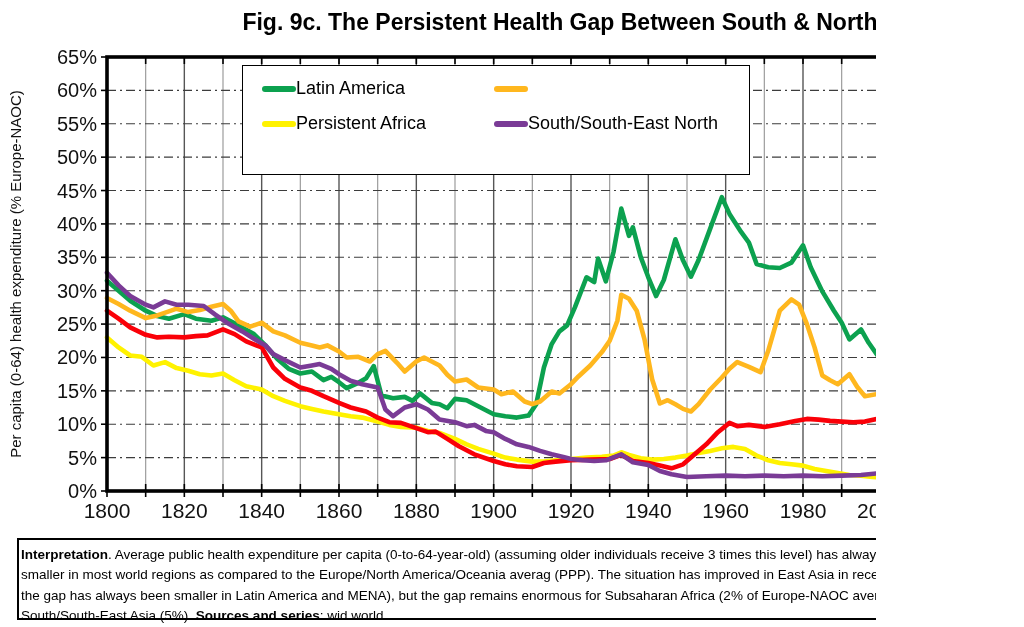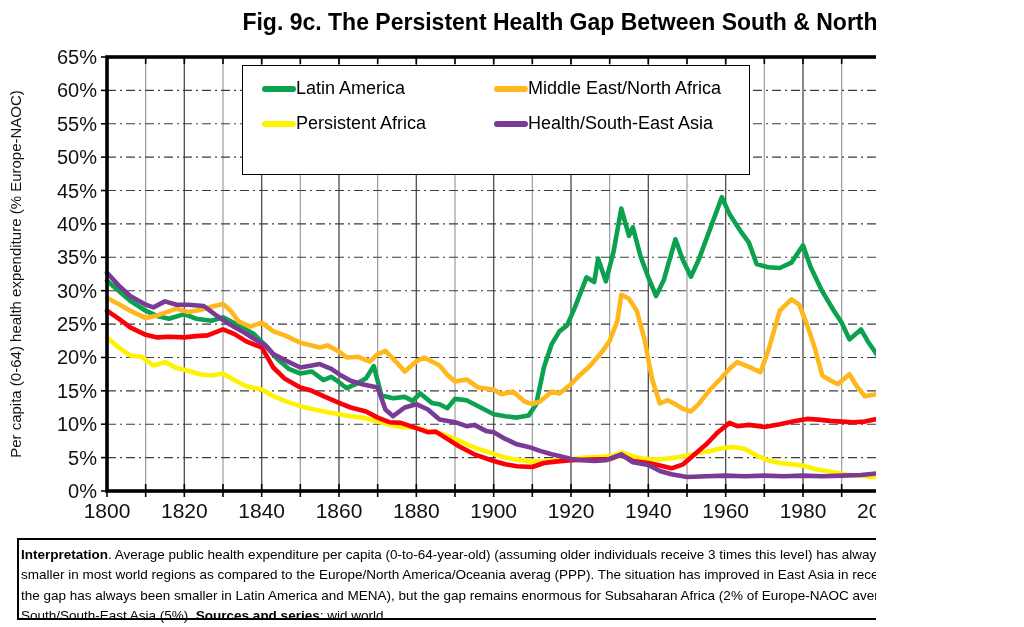--- a/index.html
+++ b/index.html
@@ -192,28 +192,27 @@
       <text x="21" y="274" text-anchor="middle" font-size="15" fill="#111" transform="rotate(-90 21 274)">Per capita (0-64) health expenditure (% Europe-NAOC)</text>
     </svg>
 
   <div id="legend">
       <div class="legend-item">
         <span class="swatch" style="background: rgb(12, 161, 79);"></span>
         <span>Latin America</span>
       </div>
       <div class="legend-item">
         <span class="swatch" style="background: rgb(255, 183, 30);"></span>
-        <span>Middle East/North Africa</span>
       </div>
       <div class="legend-item">
         <span class="swatch" style="background: rgb(255, 242, 0);"></span>
         <span>Persistent Africa</span>
       </div>
       <div class="legend-item">
         <span class="swatch" style="background: rgb(122, 59, 150);"></span>
-        <span>Health/South-East Asia</span>
+        <span>South/South-East North</span>
       </div>
     </div>
 
   <div class="footer-box">
     <span style="font-weight:bold">Interpretation</span><span>. Average public health expenditure per capita (0-to-64-year-old) (assuming older individuals receive 3 times this level) has always been much smaller in most world regions as compared to the Europe/North America/Oceania averag (PPP). The situation has improved in East Asia in recent decades (and the gap has always been smaller in Latin America and MENA), but the gap remains enormous for Subsaharan Africa (2% of Europe-NAOC average in 2025) and South/South-East Asia (5%). </span><span style="font-weight:bold">Sources and series</span><span>: wid.world</span>
   </div>
 </div>
 
 </body></html>

